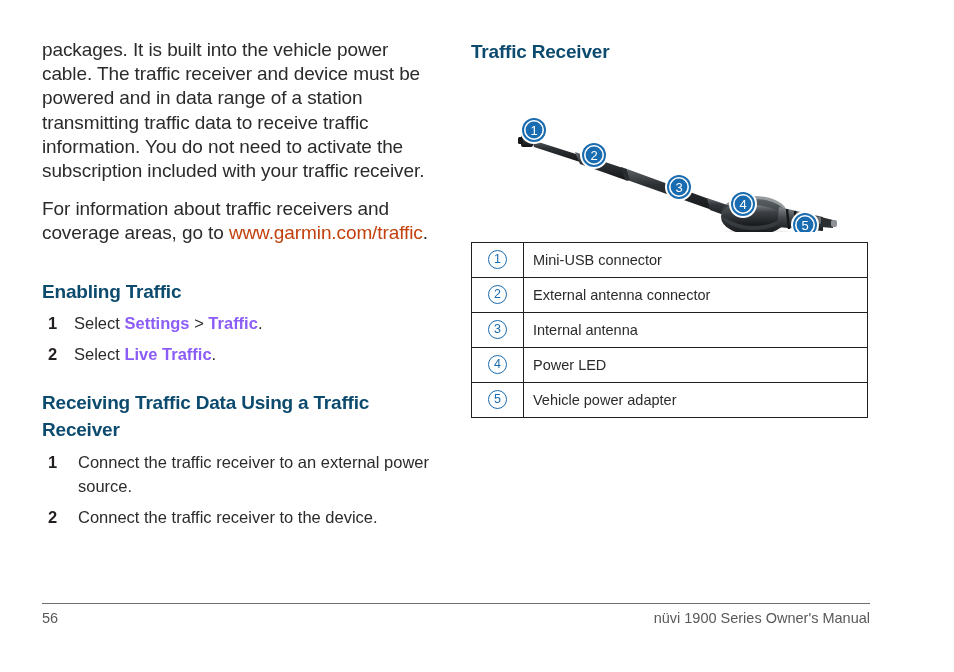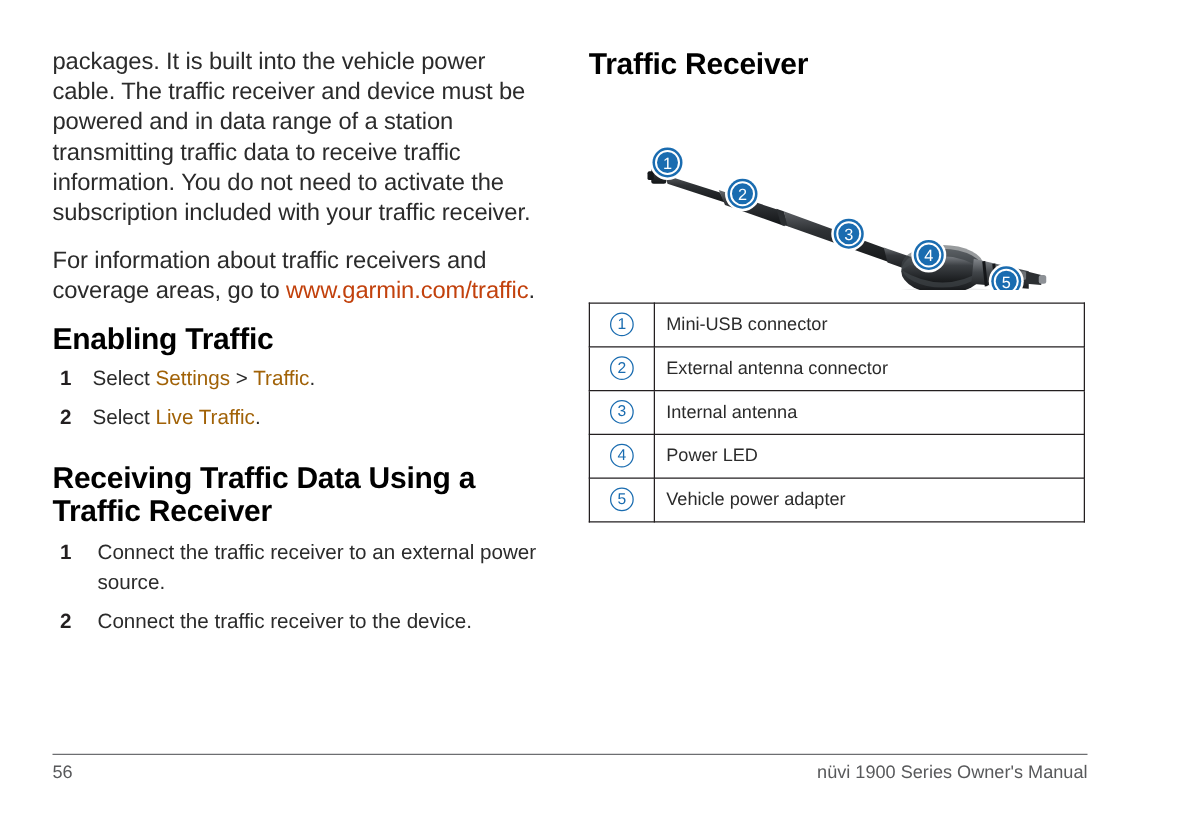--- a/index.html
+++ b/index.html
@@ -43,29 +43,29 @@
     letter-spacing: -0.1px;
   }
   p.body.tight { margin-bottom: 12px; }
 
   a.link {
     color: #c2410c;
     text-decoration: none;
   }
 
   h2.heading {
-    color: #000000;
-    font-size: 24px;
+    color: #0c4a6e;
+    font-size: 19px;
     line-height: 27.5px;
     font-weight: bold;
     margin: 0 0 6px 0;
     letter-spacing: -0.2px;
   }
   h2.heading.h-top { margin-top: 0; }
-  h2.heading.sp1 { margin-top: 12px; }
+  h2.heading.sp1 { margin-top: 32px; }
   h2.heading.sp2 { margin-top: 22px; }
 
   
   ol.steps {
     list-style: none;
     margin: 0;
     padding: 0;
   }
   ol.steps li {
     position: relative;
@@ -79,21 +79,21 @@
     position: absolute;
     left: 6px;
     top: 0;
     font-weight: bold;
     font-size: 16.5px;
     color: #231f20;
   }
   ol.steps.wide li { padding-left: 36px; }
   ol.steps.wide li .num { left: 6px; }
 
-  b, strong { font-weight: normal; color: #a16207; }
+  b, strong { font-weight: bold; color: #8b5cf6; }
 
   
   .illustration {
     position: relative;
     width: 400px;
     height: 158px;
     margin-top: 8px;
   }
   .illustration svg { display: block; }
 

